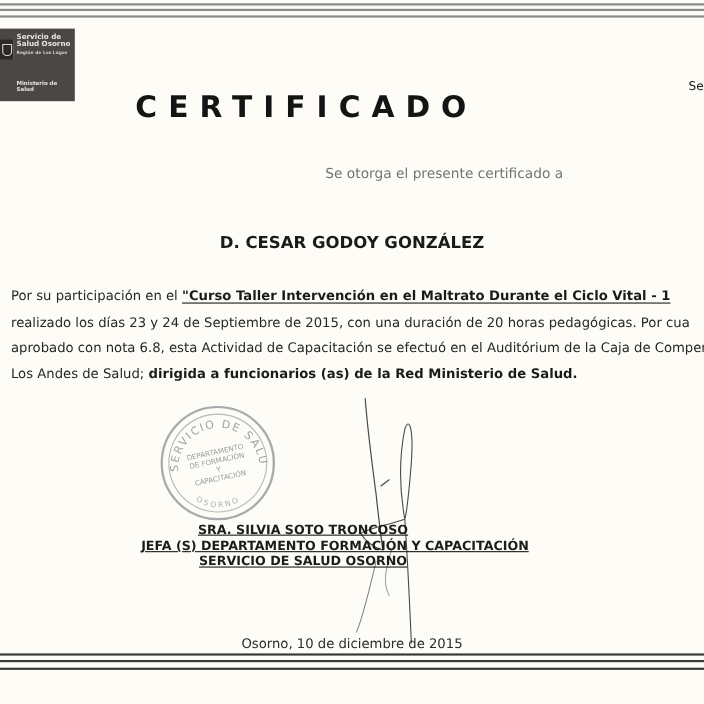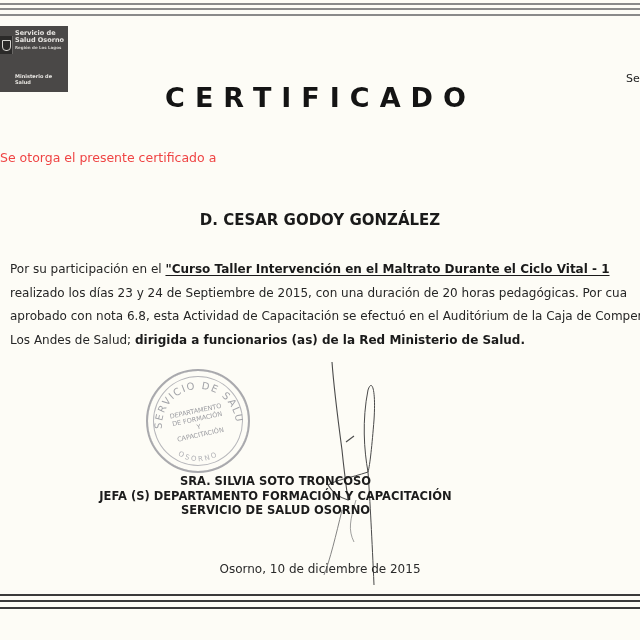--- a/index.html
+++ b/index.html
@@ -87,30 +87,29 @@
       width: 549px;
       top: 82px;
       text-align: center;
       font-family: "DejaVu Sans", sans-serif;
       font-weight: bold;
       font-size: 27px;
       letter-spacing: 10px;
       color: #141414;
       padding-left: 8px;
       box-sizing: border-box;
-      margin-left: 42px;
     }
     .subtitle {
       position: absolute;
       left: 0;
       width: 512px;
       top: 150px;
-      text-align: left;
+      text-align: right;
       font-size: 12.5px;
-      color: #ef4444;
+      color: #737373;
     }
     .recipient {
       position: absolute;
       left: 0;
       width: 640px;
       top: 211px;
       text-align: center;
       font-size: 15px;
       font-weight: bold;
       color: #1a1a1a;
@@ -160,30 +159,31 @@
     }
 
     .signatory {
       position: absolute;
       left: 0;
       width: 551px;
       text-align: center;
       font-size: 11.5px;
       font-weight: bold;
       color: #1c1c1c;
+      text-decoration: underline;
     }
     .sig-name { top: 474px; }
-    .sig-role { top: 489px; }
+    .sig-role { top: 489px; margin-left: 29px; }
     .sig-org  { top: 503px; }
 
     .place-date {
       position: absolute;
       left: 0;
       width: 640px;
-      top: 562px;
+      top: 578px;
       text-align: center;
       font-size: 12px;
       color: #2a2a2a;
     }
   </style>
 </head>
 <body>
 
 <div class="rule-group">
   <div class="rule light" style="top:3px;"></div>

